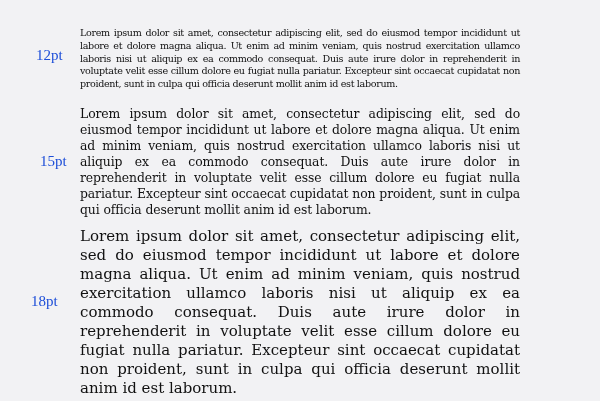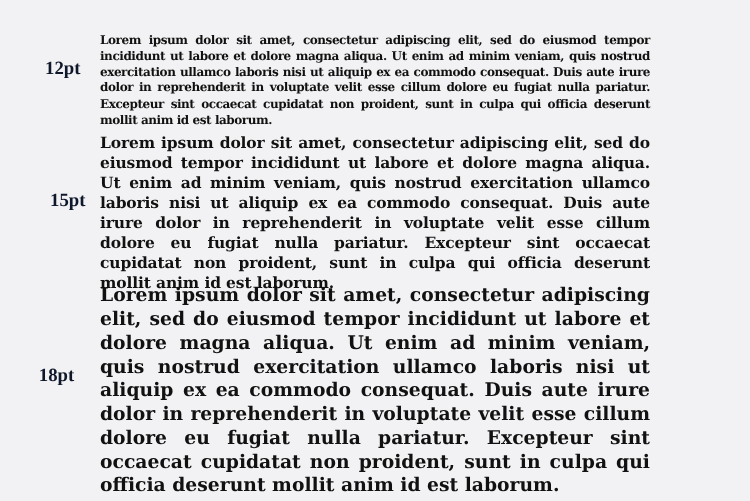--- a/index.html
+++ b/index.html
@@ -3,22 +3,22 @@
 <meta charset="utf-8">
 <style>
   html, body { margin: 0; padding: 0; }
   body {
     width: 600px; height: 401px; overflow: hidden;
     background: #f2f2f4;
     position: relative;
     font-family: "DejaVu Serif", "Liberation Serif", serif;
     color: #111;
   }
-  .block { position: absolute; left: 80px; width: 440px; text-align: justify; font-weight: bold; }
-  .label { position: absolute; color: #0f172a; font-family: "Liberation Serif", serif; font-weight: bold; text-align: center; }
+  .block { position: absolute; left: 80px; width: 440px; text-align: justify; font-weight: normal; }
+  .label { position: absolute; color: #1d4ed8; font-family: "Liberation Serif", serif; font-weight: normal; text-align: center; }
   #b1 { top: 27px; font-size: 9.6px; line-height: 12.8px; letter-spacing: -0.35px; }
   #b2 { top: 106px; font-size: 12.4px; line-height: 16px; letter-spacing: -0.1px; }
   #b3 { top: 227px; font-size: 15px; line-height: 19px; letter-spacing: 0px; }
   #l1 { left: 36px; top: 47px; font-size: 15px; }
   #l2 { left: 40px; top: 153px; font-size: 15px; }
   #l3 { left: 31px; top: 293px; font-size: 15px; }
 </style>
 </head>
 <body>
 

